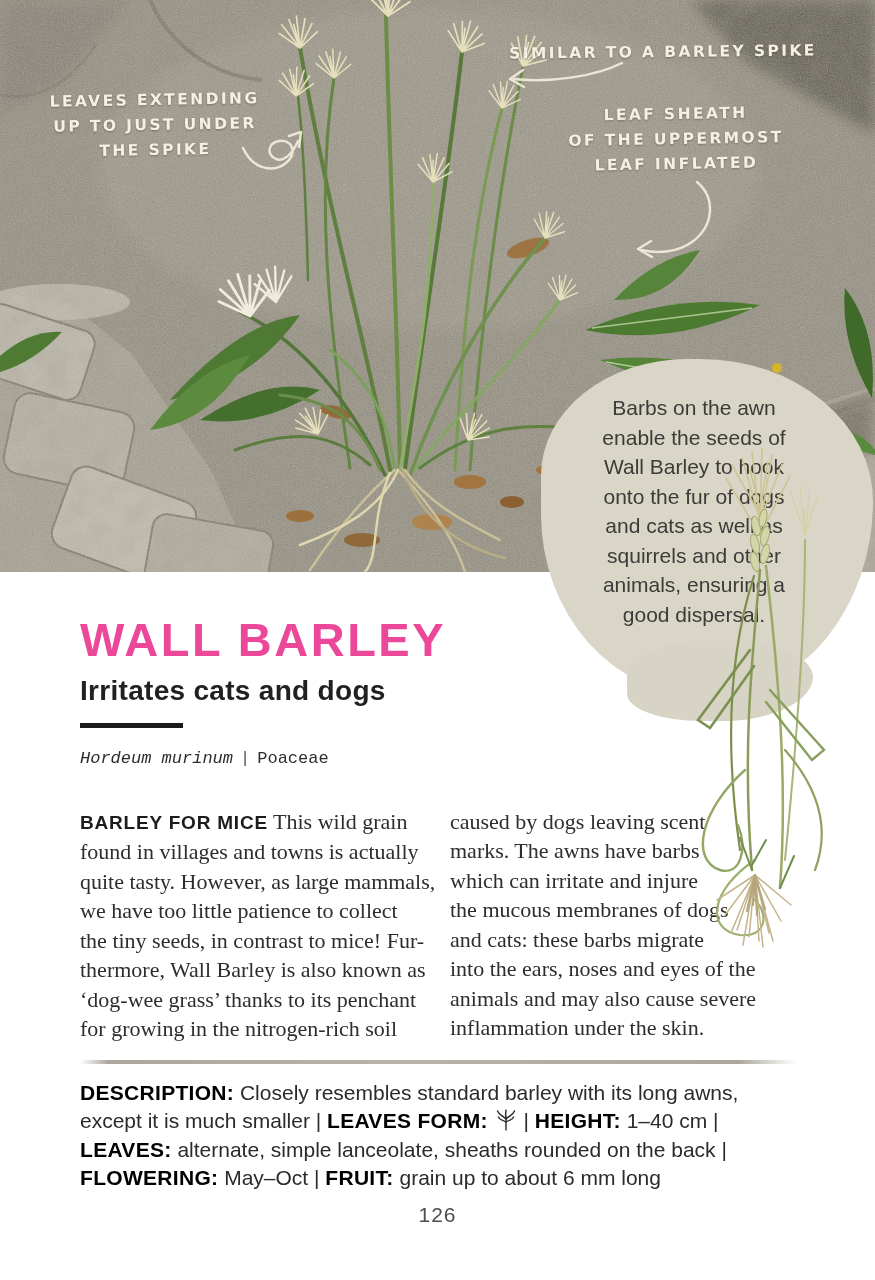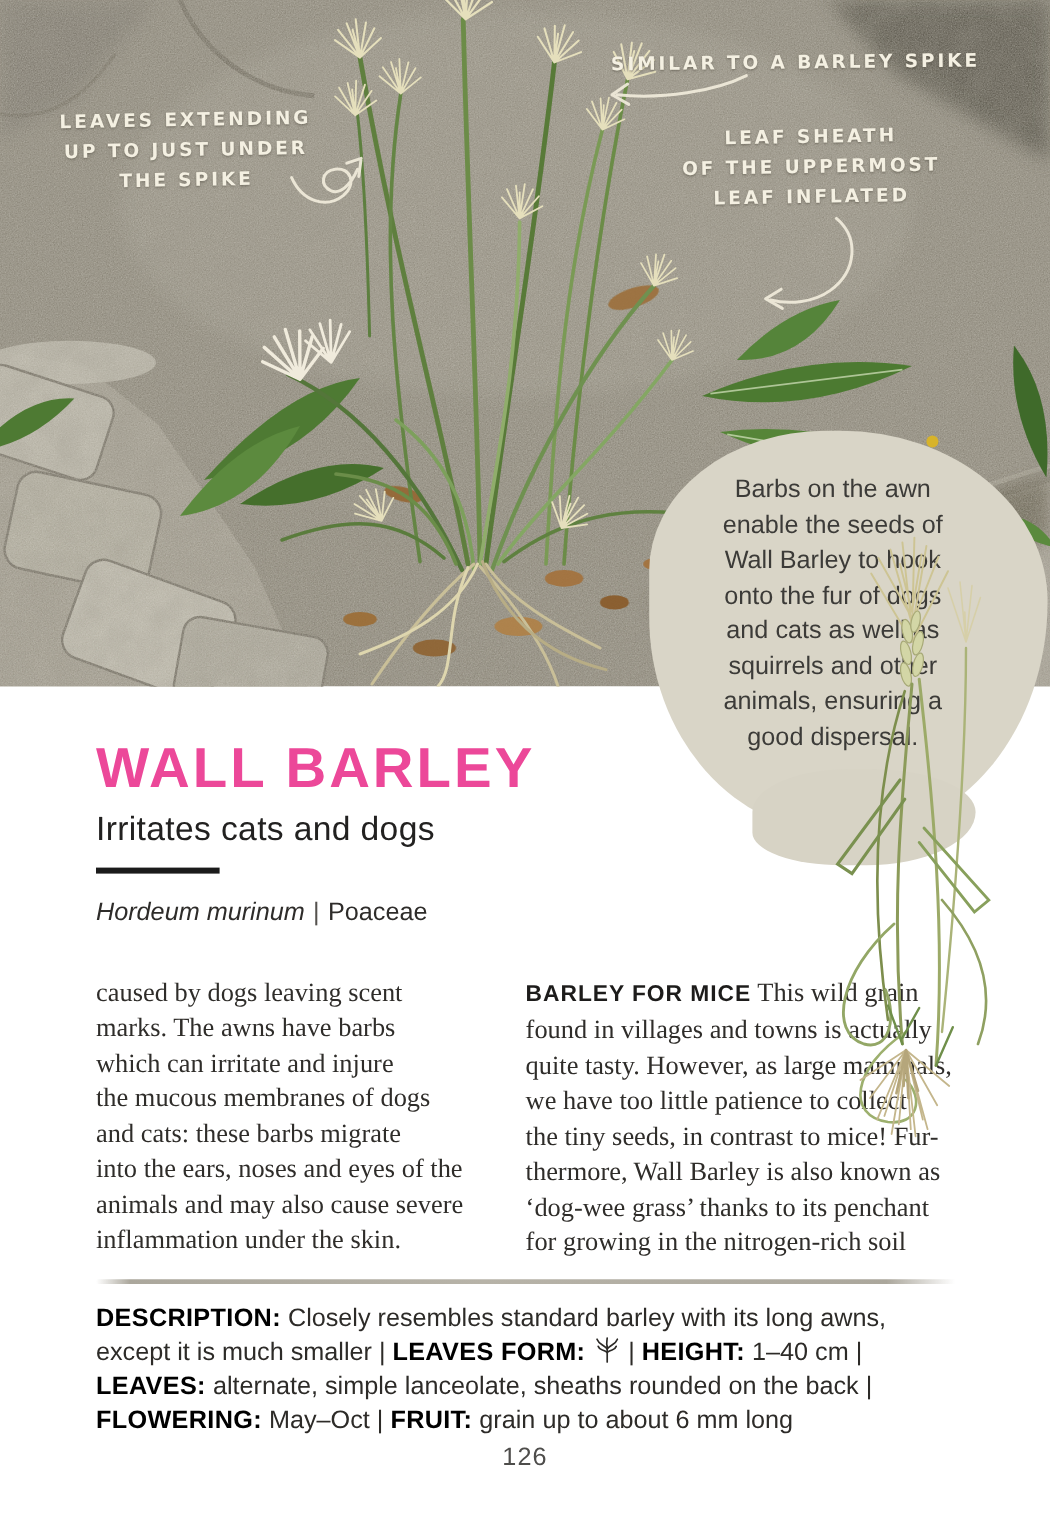--- a/index.html
+++ b/index.html
@@ -31,24 +31,24 @@
   .callout-text{position:absolute;left:8px;top:34px;width:290px;color:#3c3b38;
                 font-size:21px;line-height:29.5px;text-align:center;white-space:pre-line;
                 z-index:2;}
 
   .illustration{position:absolute;left:600px;top:420px;pointer-events:none;z-index:3;}
 
   
   .main{position:absolute;left:80px;top:602px;width:728px;}
   .title{margin:14px 0 0 0;font-size:47px;line-height:1;font-weight:900;color:#ec4899;
          letter-spacing:2.5px;}
-  .subtitle{margin:13px 0 0 0;font-size:28px;line-height:1.1;font-weight:400;color:#222120;
+  .subtitle{margin:13px 0 0 0;font-size:28px;line-height:1.1;font-weight:700;color:#222120;
          letter-spacing:0.3px;}
   .rule{margin-top:16px;width:103px;height:5px;background:#1b1b1b;}
-  .latin{margin:21px 0 0 0;font-family:Liberation Sans, sans-serif;font-size:21px;color:#2e2c2a;}
+  .latin{margin:21px 0 0 0;font-family:Liberation Mono, monospace;font-size:17px;color:#2e2c2a;}
   .latin em{font-style:italic;}
   .latin .pipe{color:#55524e;padding:0 7px;font-weight:400;}
 
   .columns{display:flex;margin-top:39px;}
   .col{margin:0;font-family:"Liberation Serif",serif;font-size:22px;line-height:29.5px;
        color:#2f2d2a;white-space:pre-line;}
   .col-left{width:370px;}
   .col-right{width:358px;}
   .lead-in{font-family:"Liberation Sans",sans-serif;font-weight:700;font-size:19px;
            letter-spacing:0.8px;color:#1d1c1b;white-space:normal;}
@@ -261,36 +261,36 @@
     </g>
   </svg>
 
   <main class="main">
     <h1 class="title">WALL BARLEY</h1>
     <h2 class="subtitle">Irritates cats and dogs</h2>
     <div class="rule"></div>
     <p class="latin"><em>Hordeum murinum</em><span class="pipe">|</span><span>Poaceae</span></p>
 
     <div class="columns">
+      <p class="col col-left"><span class="lead-in">BARLEY FOR MICE</span> <span>This wild grain
+found in villages and towns is actually
+quite tasty. However, as large mammals,
+we have too little patience to collect
+the tiny seeds, in contrast to mice! Fur-
+thermore, Wall Barley is also known as
+‘dog-wee grass’ thanks to its penchant
+for growing in the nitrogen-rich soil</span></p>
       <p class="col col-right">caused by dogs leaving scent
 marks. The awns have barbs
 which can irritate and injure
 the mucous membranes of dogs
 and cats: these barbs migrate
 into the ears, noses and eyes of the
 animals and may also cause severe
 inflammation under the skin.</p>
-      <p class="col col-left"><span class="lead-in">BARLEY FOR MICE</span> <span>This wild grain
-found in villages and towns is actually
-quite tasty. However, as large mammals,
-we have too little patience to collect
-the tiny seeds, in contrast to mice! Fur-
-thermore, Wall Barley is also known as
-‘dog-wee grass’ thanks to its penchant
-for growing in the nitrogen-rich soil</span></p>
     </div>
 
     <div class="divider"></div>
 
     <p class="description"><strong>DESCRIPTION:</strong> <span>Closely resembles standard barley with its long awns, except it is much smaller</span><span class="sep"> | </span><strong>LEAVES FORM:</strong> 
   <svg class="gf-icon" width="20" height="22" viewBox="0 0 20 22">
     <g fill="none" stroke="#2d2b28" stroke-width="1.4" stroke-linecap="round">
       <path d="M10,21 L10,8"></path>
       <path d="M10,10 C6,6 3,6 1.5,2"></path>
       <path d="M10,10 C14,6 17,6 18.5,2"></path>

